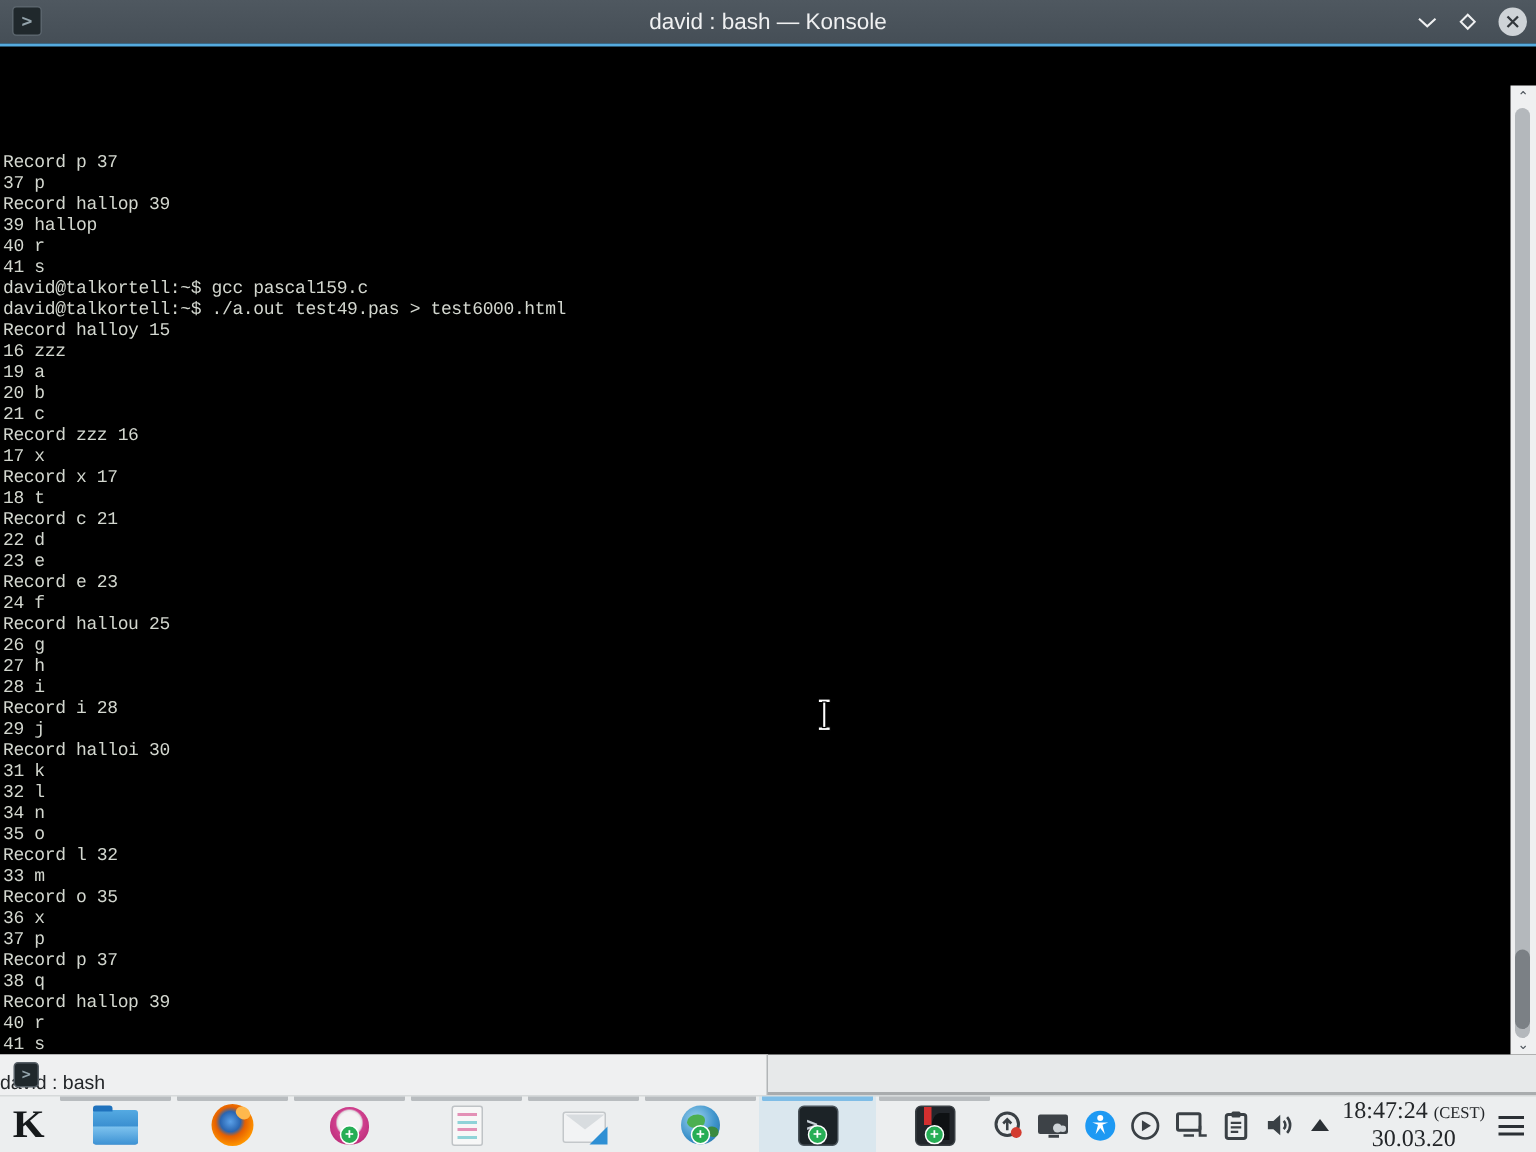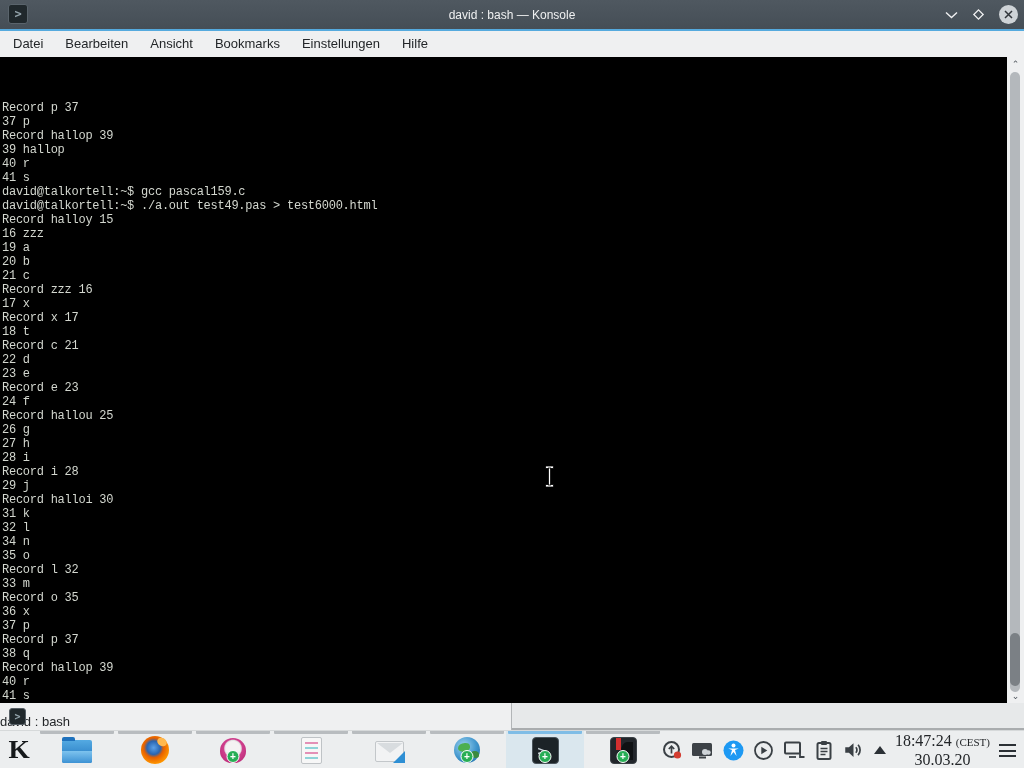--- a/index.html
+++ b/index.html
@@ -4,21 +4,21 @@
 <style>
   * { margin:0; padding:0; box-sizing:border-box; }
   html,body { width:1024px; height:768px; overflow:hidden; font-family:"Liberation Sans", sans-serif; background:#000; }
   #screen { position:relative; width:1024px; height:768px; }
 
   
   .titlebar { position:absolute; top:0; left:0; width:1024px; height:29px;
     background:linear-gradient(#4f5860,#454e56); display:flex; align-items:center; }
   .titlebar-icon { position:absolute; left:8px; top:4px; width:20px; height:20px; background:#20282c;
     border:1px solid #5a646c; border-radius:3px; color:#93a3ab; font:bold 12px/18px "DejaVu Sans Mono",monospace; text-align:center; }
-  .title-text { width:100%; text-align:center; color:#eff0f1; font-size:12px; }
+  .title-text { width:100%; text-align:center; color:#eff0f1; font-size:15px; }
   .win-controls { position:absolute; right:6px; top:0; height:29px; display:flex; align-items:center; gap:14px; }
   .btn-min svg, .btn-max svg { display:block; }
   .btn-close { width:19px; height:19px; border-radius:50%; background:#ced3d7; display:flex; align-items:center; justify-content:center; }
   .accent-line { position:absolute; top:29px; left:0; width:1024px; height:2px; background:#55aade; }
 
   
   .menubar { position:absolute; top:31px; left:0; width:1024px; height:26px; background:#eff0f1;
     display:flex; align-items:center; padding-left:2px; }
   .menuitem { padding:0 11px; font-size:13px; color:#232629; height:26px; line-height:26px; }
 
@@ -133,29 +133,20 @@
       </span>
       <span class="btn-close">
         <svg width="9" height="9" viewBox="0 0 9 9">
             <path d="M1 1l7 7M8 1L1 8" stroke="#31363b" stroke-width="1.5"></path>
           </svg>
       </span>
     </span>
   </div>
   <div class="accent-line"></div>
 
-  <div class="menubar">
-
-  <span class="menuitem">Datei</span>
-      <span class="menuitem">Bearbeiten</span>
-      <span class="menuitem">Ansicht</span>
-      <span class="menuitem">Bookmarks</span>
-      <span class="menuitem">Einstellungen</span>
-      <span class="menuitem">Hilfe</span>
-    </div>
 
   <div class="terminal">
     <div class="term-text">
       
     <div class="tline">Record p 37</div><div class="tline">37 p</div><div class="tline">Record hallop 39</div><div class="tline">39 hallop</div><div class="tline">40 r</div><div class="tline">41 s</div><div class="tline">david@talkortell:~$ gcc pascal159.c</div><div class="tline">david@talkortell:~$ ./a.out test49.pas &gt; test6000.html</div><div class="tline">Record halloy 15</div><div class="tline">16 zzz</div><div class="tline">19 a</div><div class="tline">20 b</div><div class="tline">21 c</div><div class="tline">Record zzz 16</div><div class="tline">17 x</div><div class="tline">Record x 17</div><div class="tline">18 t</div><div class="tline">Record c 21</div><div class="tline">22 d</div><div class="tline">23 e</div><div class="tline">Record e 23</div><div class="tline">24 f</div><div class="tline">Record hallou 25</div><div class="tline">26 g</div><div class="tline">27 h</div><div class="tline">28 i</div><div class="tline">Record i 28</div><div class="tline">29 j</div><div class="tline">Record halloi 30</div><div class="tline">31 k</div><div class="tline">32 l</div><div class="tline">34 n</div><div class="tline">35 o</div><div class="tline">Record l 32</div><div class="tline">33 m</div><div class="tline">Record o 35</div><div class="tline">36 x</div><div class="tline">37 p</div><div class="tline">Record p 37</div><div class="tline">38 q</div><div class="tline">Record hallop 39</div><div class="tline">40 r</div><div class="tline">41 s</div><div class="tline">42 t</div><div class="tline">david@talkortell:~$ gcc pascal160.c</div></div>
     <div class="scrollbar">
       <div class="sb-arrow sb-up">⌃</div>
       <div class="sb-groove"></div>
       <div class="sb-thumb"></div>
       <div class="sb-arrow sb-down">⌄</div>

